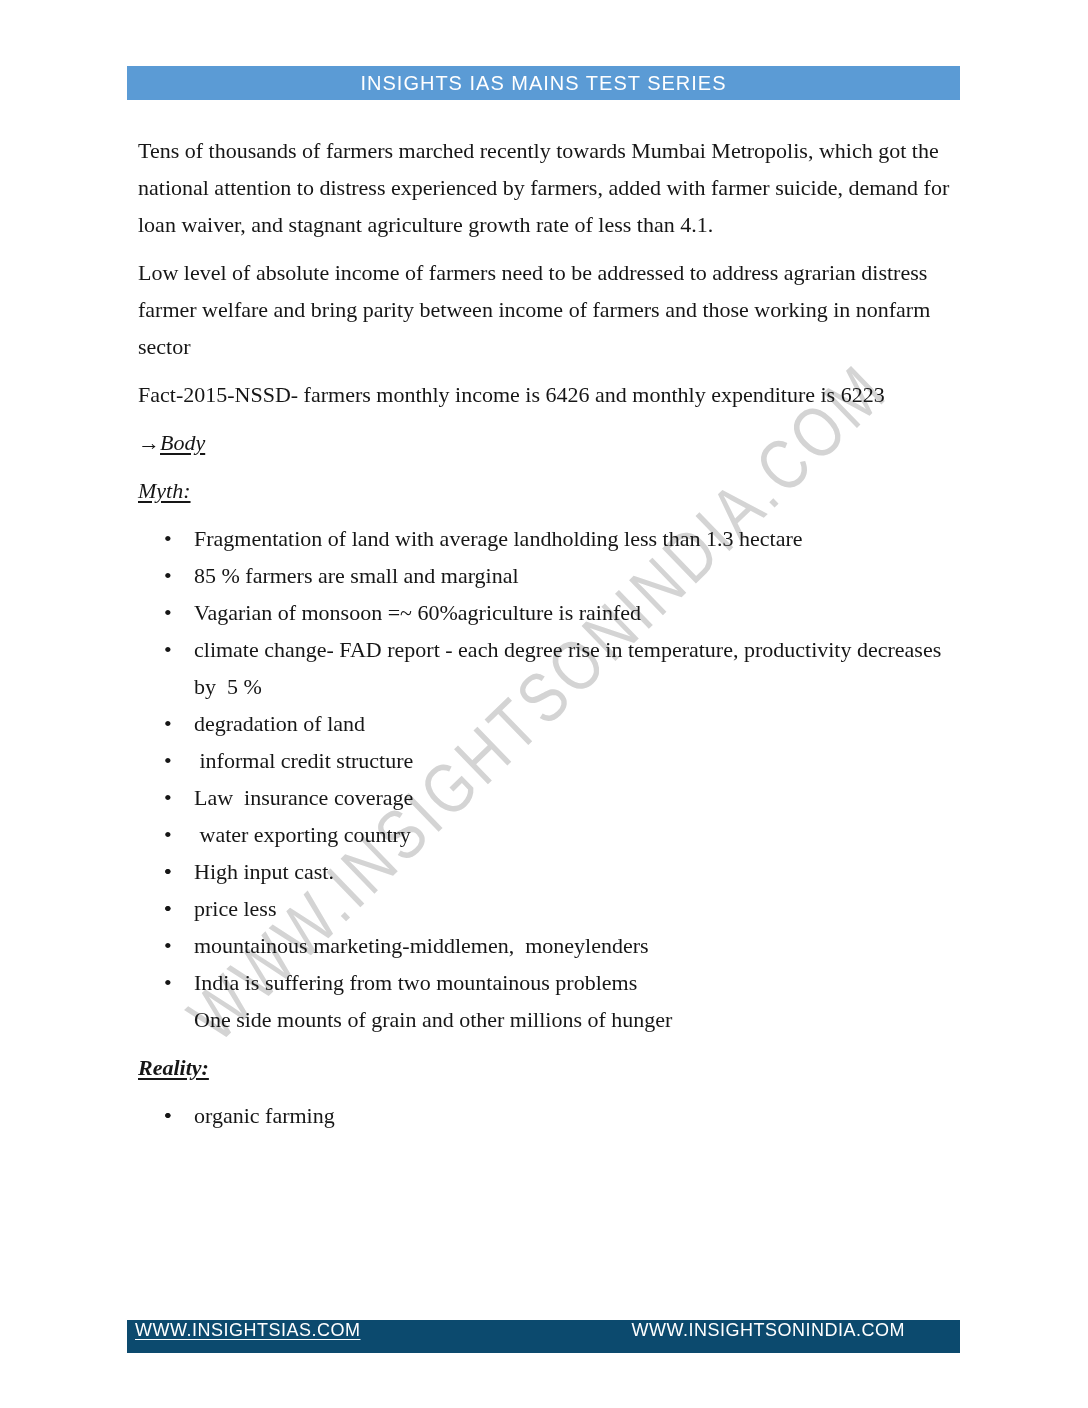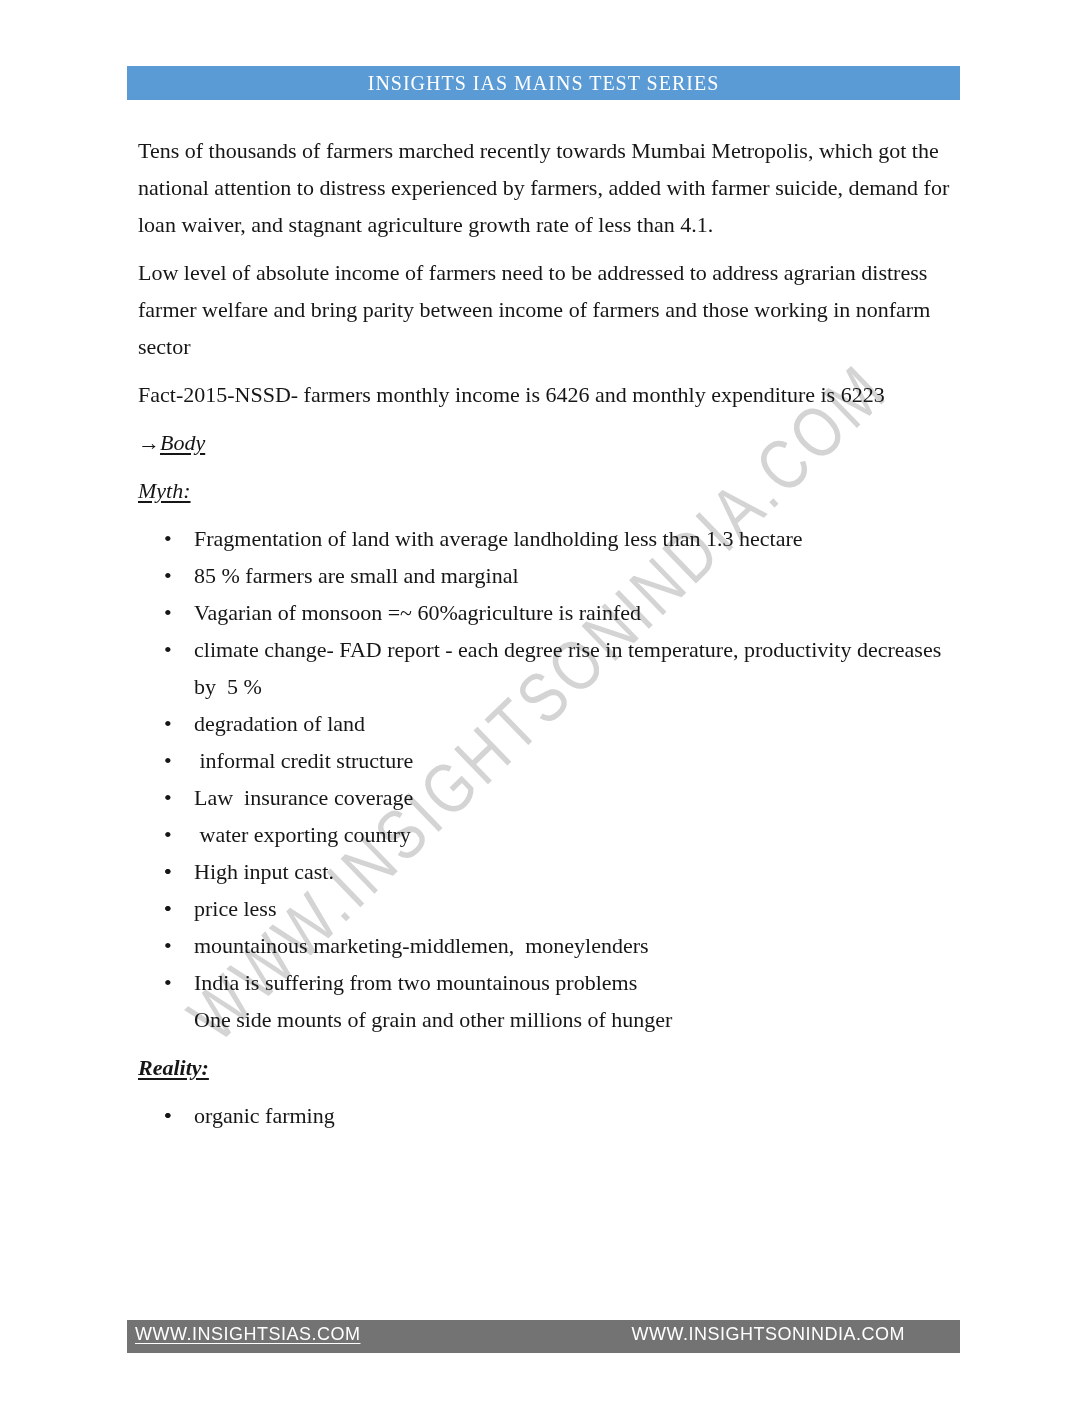--- a/index.html
+++ b/index.html
@@ -24,21 +24,21 @@
   
   .header-bar {
     position:absolute; left:127px; top:66px;
     width:833px; height:34px;
     background:#5b9bd5;
     display:flex; align-items:center; justify-content:center;
     z-index:1;
   }
   .header-bar .title {
     color:#ffffff;
-    font-family:Liberation Serif, serif;
+    font-family:Liberation Sans, sans-serif;
     font-size:20px; letter-spacing:1px;
   }
 
   
   .content {
     position:absolute; left:127px; top:121px;
     width:836px;
     font-size:22px; line-height:37px;
     color:#161616;
     z-index:1;
@@ -60,23 +60,23 @@
   .reality-heading {
     font-weight:bold;
     margin-top:48px;
   }
   .reality-list { margin-top:20px; }
 
   
   .footer-bar {
     position:absolute; left:127px; top:1320px;
     width:833px; height:33px;
-    background:#737373;
-    display:flex; align-items:flex-end; justify-content:space-between;
-    padding:0 55px 8px 8px;
+    background:#0c4a6e;
+    display:flex; align-items:flex-start; justify-content:space-between;
+    padding:0 55px 16px 8px;
     box-sizing:border-box;
     font-family:"Liberation Sans", sans-serif;
     font-size:18px; letter-spacing:0.5px;
     color:#ffffff;
     z-index:1;
   }
   .footer-left {
     color:#ffffff;
     text-decoration:underline;
     text-underline-offset:3px;

